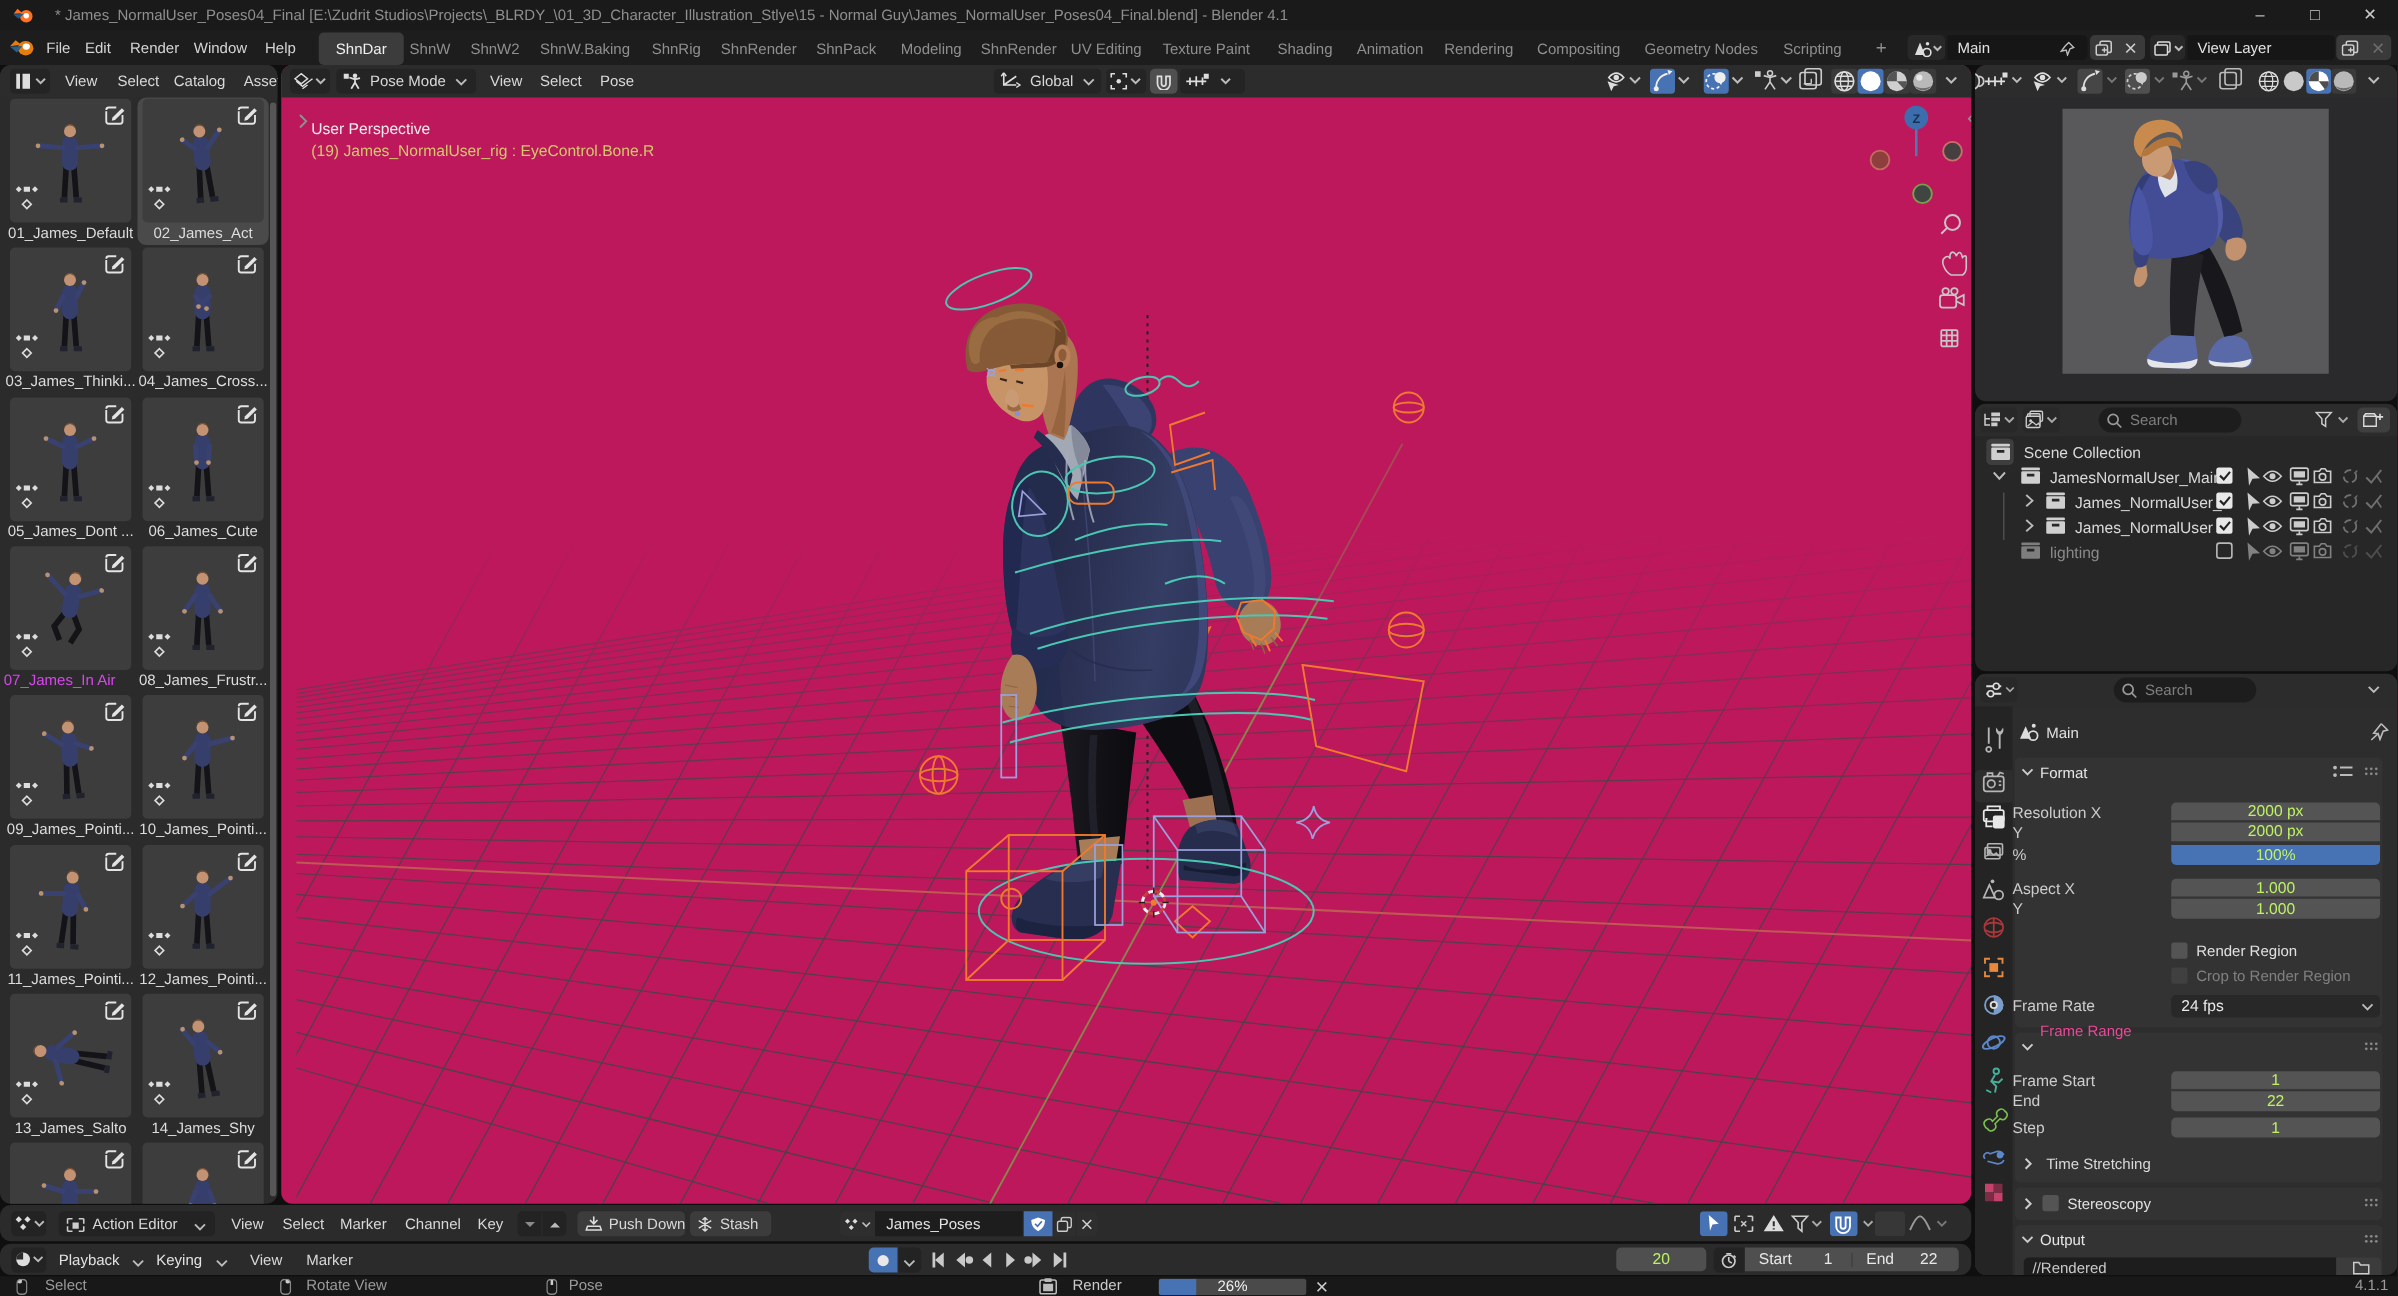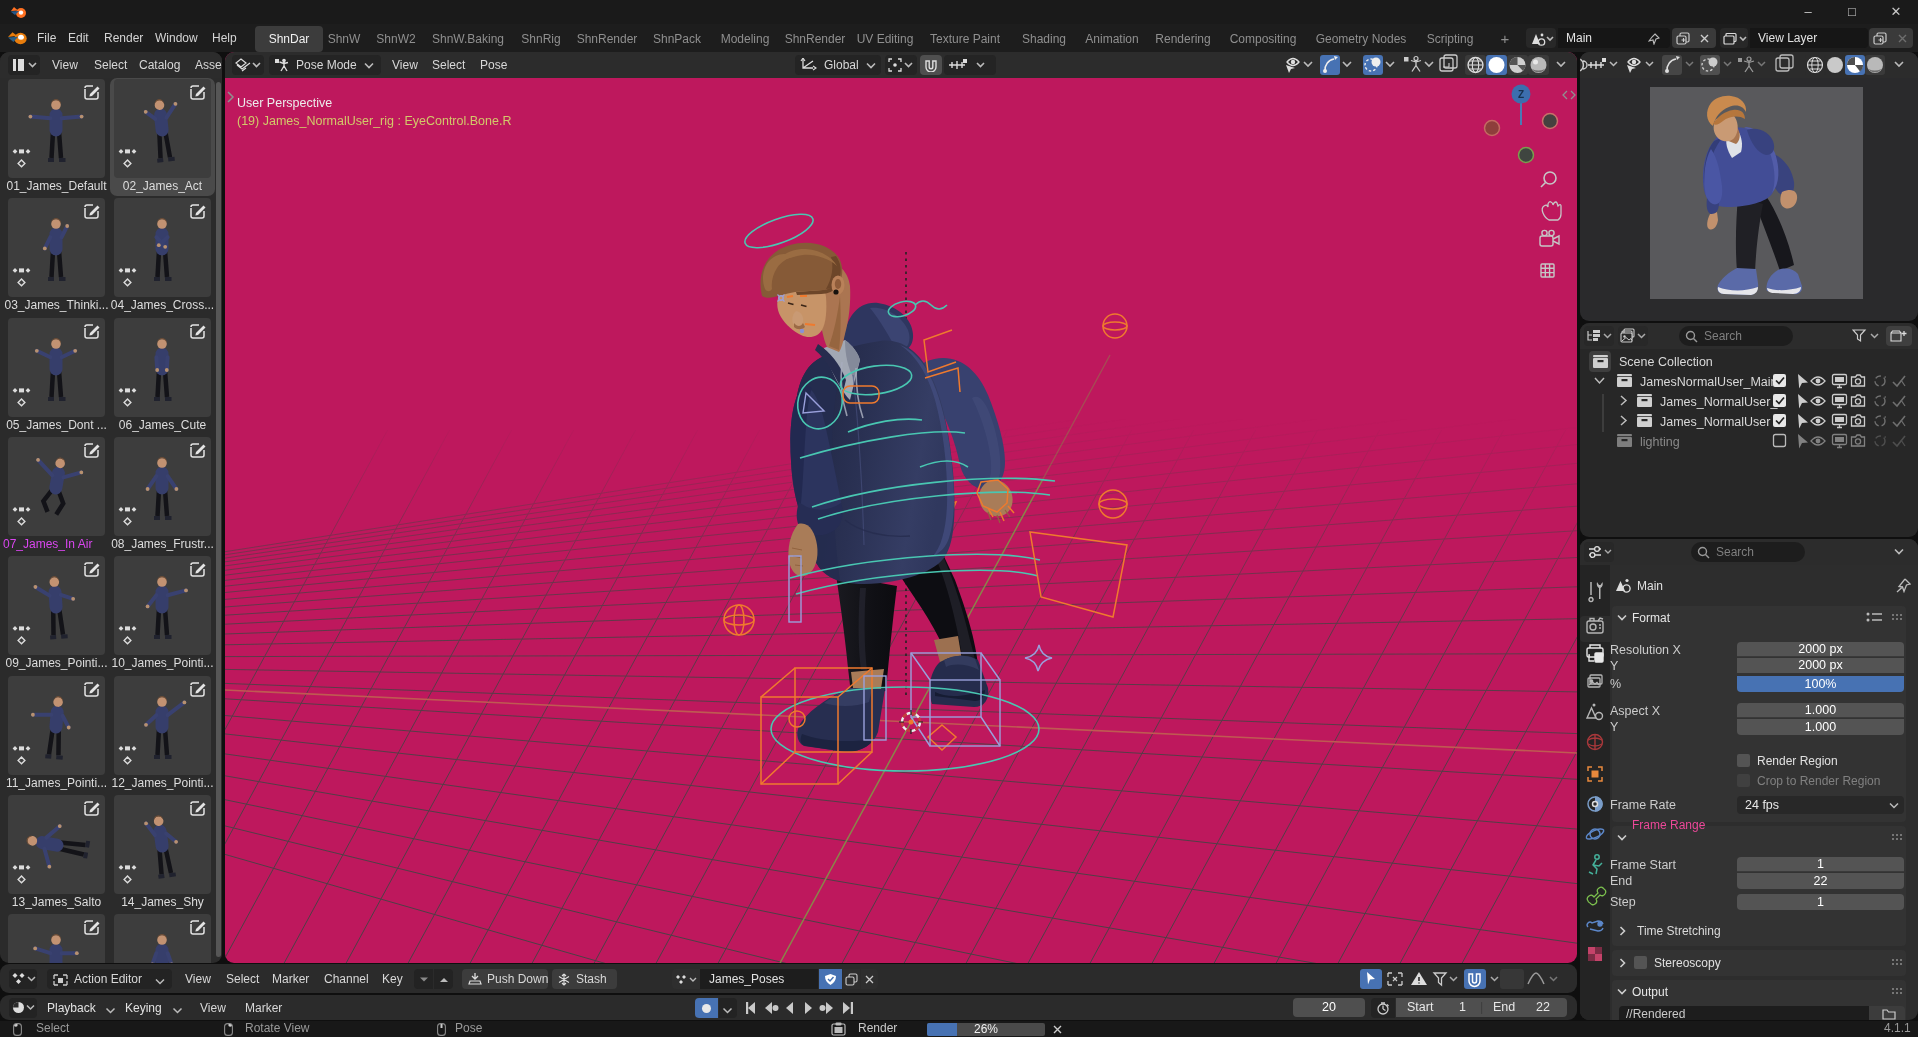--- a/index.html
+++ b/index.html
@@ -19,34 +19,35 @@
   .tab { position:absolute; top:2px; height:26px; line-height:26px; color:#8f8f8f; font-size:12px;
     text-align:center; }
   .tab.active { background:#3c3c3c; color:#f0f0f0; border-radius:4px; }
   
   .area { position:absolute; border-radius:9px; overflow:hidden; }
   .ahdr { position:absolute; left:0; top:0; right:0; height:26px; background:#2c2c2c; }
   .htxt { position:absolute; top:0; height:26px; line-height:26px; color:#d8d8d8; font-size:12px; }
   .hbtn { position:absolute; top:3px; height:20px; background:#242424; border-radius:4px; color:#e2e2e2;
     font-size:12px; line-height:20px; }
   
-  .fld { position:absolute; background:#545454; color:#ffffff; font-size:12.5px; text-align:center; }
+  .fld { position:absolute; background:#545454; color:#bef264; font-size:12.5px; text-align:center; }
   .lbl { position:absolute; color:#cccccc; font-size:12.5px; text-align:left; }
 </style>
 </head>
 <body>
 <div id="root">
 
   <div id="titlebar" class="abs">
     <svg class="abs" style="left:10px;top:5px" width="17" height="14" viewBox="0 0 17 14">
       <circle cx="11" cy="8" r="5" fill="#ff7021"></circle>
         <circle cx="11" cy="7.6" r="2.2" fill="#fff"></circle>
       <path d="M1,6 L8,5.5 L4,2 Z" fill="#ff7021"></path>
         <path d="M0.5,6.5 L9,6 L5,10 Z" fill="#265787"></path>
     </svg>
+    <span class="ttxt">* James_NormalUser_Poses04_Final [E:\Zudrit Studios\Projects\_BLRDY_\01_3D_Character_Illustration_Stlye\15 - Normal Guy\James_NormalUser_Poses04_Final.blend] - Blender 4.1</span>
     <div class="wbtn" style="right:88px">–</div>
     <div class="wbtn" style="right:44px">□</div>
     <div class="wbtn" style="right:0">✕</div>
   </div>
 
   <div id="topbar" class="abs">
     <svg class="abs" style="left:8px;top:6px" width="20" height="16" viewBox="0 0 20 16">
       <ellipse cx="12.5" cy="8.5" rx="6.2" ry="5.8" fill="#e87d0d"></ellipse>
         <ellipse cx="13" cy="7.2" rx="2.9" ry="2.5" fill="#fff"></ellipse>
       <path d="M0,7 L9,5.8 L4.5,2.2 Z" fill="#e87d0d"></path>
@@ -595,21 +596,21 @@
           <path d="M237.5,13 L243,19 A8,8 0 0 0 245.5,13 Z" fill="#555"></path>
 
           <rect x="248" y="3" width="21" height="20" rx="3" fill="#3a3a3a"></rect>
           <circle cx="258.5" cy="13" r="8" fill="#b9b9b9"></circle>
           <path d="M252,17 a8,8 0 0 0 13,0 q-7,3 -13,0 Z" fill="#6e6e6e"></path>
           <circle cx="255.5" cy="10" r="2.5" fill="#e8e8e8"></circle>
           <path d="M277,10 l4,4 4,-4" stroke="#bbb" stroke-width="1.6" fill="none"></path>
         </g>
       </svg>
     </div>
-    <div id="vpcanvas" class="abs" style="left:0;top:26px;width:1196px;height:885px">
+    <div id="vpcanvas" class="abs" style="left:12px;top:26px;width:1196px;height:885px">
     <svg width="1352" height="885" viewBox="225 78 1352 885">
       <defs>
         <linearGradient id="fadegrid" x1="0" y1="0" x2="0" y2="1">
           <stop offset="0" stop-color="#fff" stop-opacity="0"></stop>
           <stop offset="0.385" stop-color="#fff" stop-opacity="0"></stop>
           <stop offset="0.5" stop-color="#fff" stop-opacity="0.45"></stop>
           <stop offset="0.62" stop-color="#fff" stop-opacity="0.8"></stop>
           <stop offset="1" stop-color="#fff" stop-opacity="0.95"></stop>
         </linearGradient>
         <mask id="gmask">

